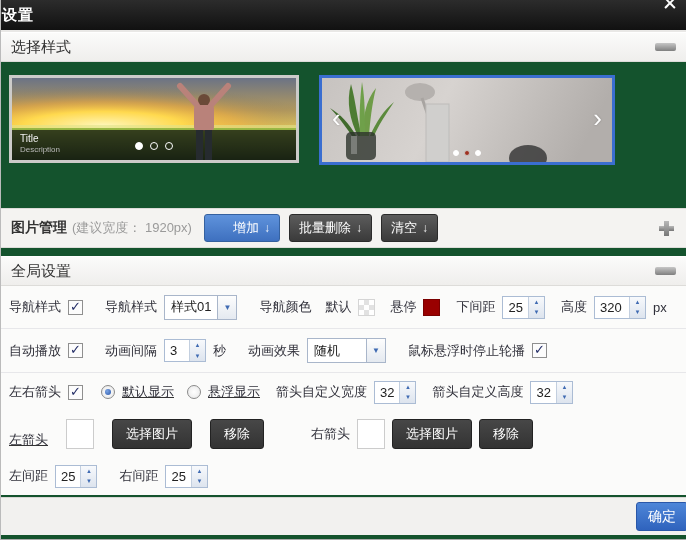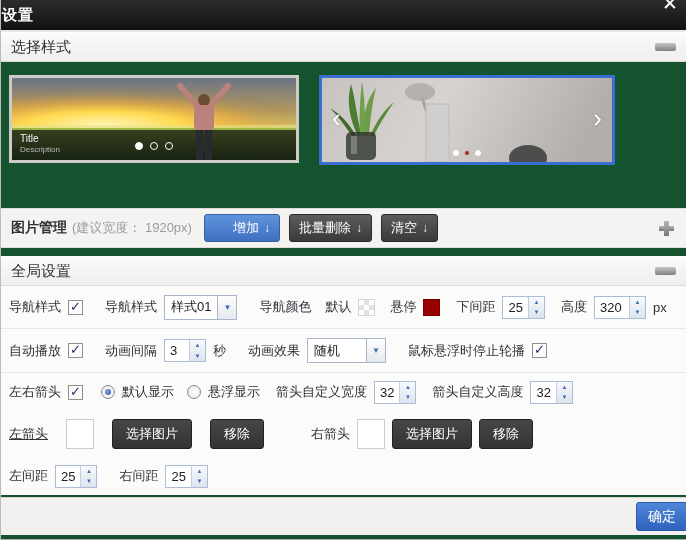--- a/index.html
+++ b/index.html
@@ -108,21 +108,21 @@
 
   .swatch { width:17px; height:17px; display:inline-block; cursor:pointer; }
   .swatch.checker { border:1px solid #d5d5d5;
     background-image:linear-gradient(45deg,#e2e2e2 25%,transparent 25%,transparent 75%,#e2e2e2 75%),
       linear-gradient(45deg,#e2e2e2 25%,#fff 25%,#fff 75%,#e2e2e2 75%);
     background-size:10px 10px; background-position:0 0,5px 5px; }
   .swatch.red { background:#990000; border:1px solid #7a0000; }
 
   .imgbox { width:28px; height:30px; border:1px solid #ccc; background:#fff; display:inline-block; }
 
-  .half-l { display:inline-flex; align-items:center; gap:18px; width:302px;text-decoration:underline; }
+  .half-l { display:inline-flex; align-items:flex-end; gap:18px; width:302px;text-decoration:underline; }
   .half-r { display:inline-flex; align-items:center; gap:7px; }
   .ml-180 { margin-left:181px; }
 
   
   .footer { height:38px; border-top:1px solid #d8d7d4; background:#f2f1ef;
     display:flex; align-items:center; justify-content:flex-end; padding:0 0 0 10px; margin-top:2px; }
   .footer .btn.primary { margin-right:-2px; }
 </style>
 </head>
 <body>
@@ -330,21 +330,21 @@
       </span>
     </div>
 
     <div class="srow r-c">
       <span class="fg">
         <span class="lbl">左右箭头</span>
         <span class="checkbox">
             <span class="ck">✓</span>
           </span>
       </span>
-      <span class="fg" style="margin-left:18px;">
+      <span class="fg" style="margin-left:18px;text-decoration:underline;">
         <span class="radio on"></span>
         <span class="lbl">默认显示</span>
         <span class="radio" style="margin-left:6px;"></span>
         <span class="lbl">悬浮显示</span>
       </span>
       <span class="fg" style="margin-left:16px;">
         <span class="lbl">箭头自定义宽度</span>
         <span class="spinner">
           <span class="spin-val">32</span>
           <span class="spin-btns">

